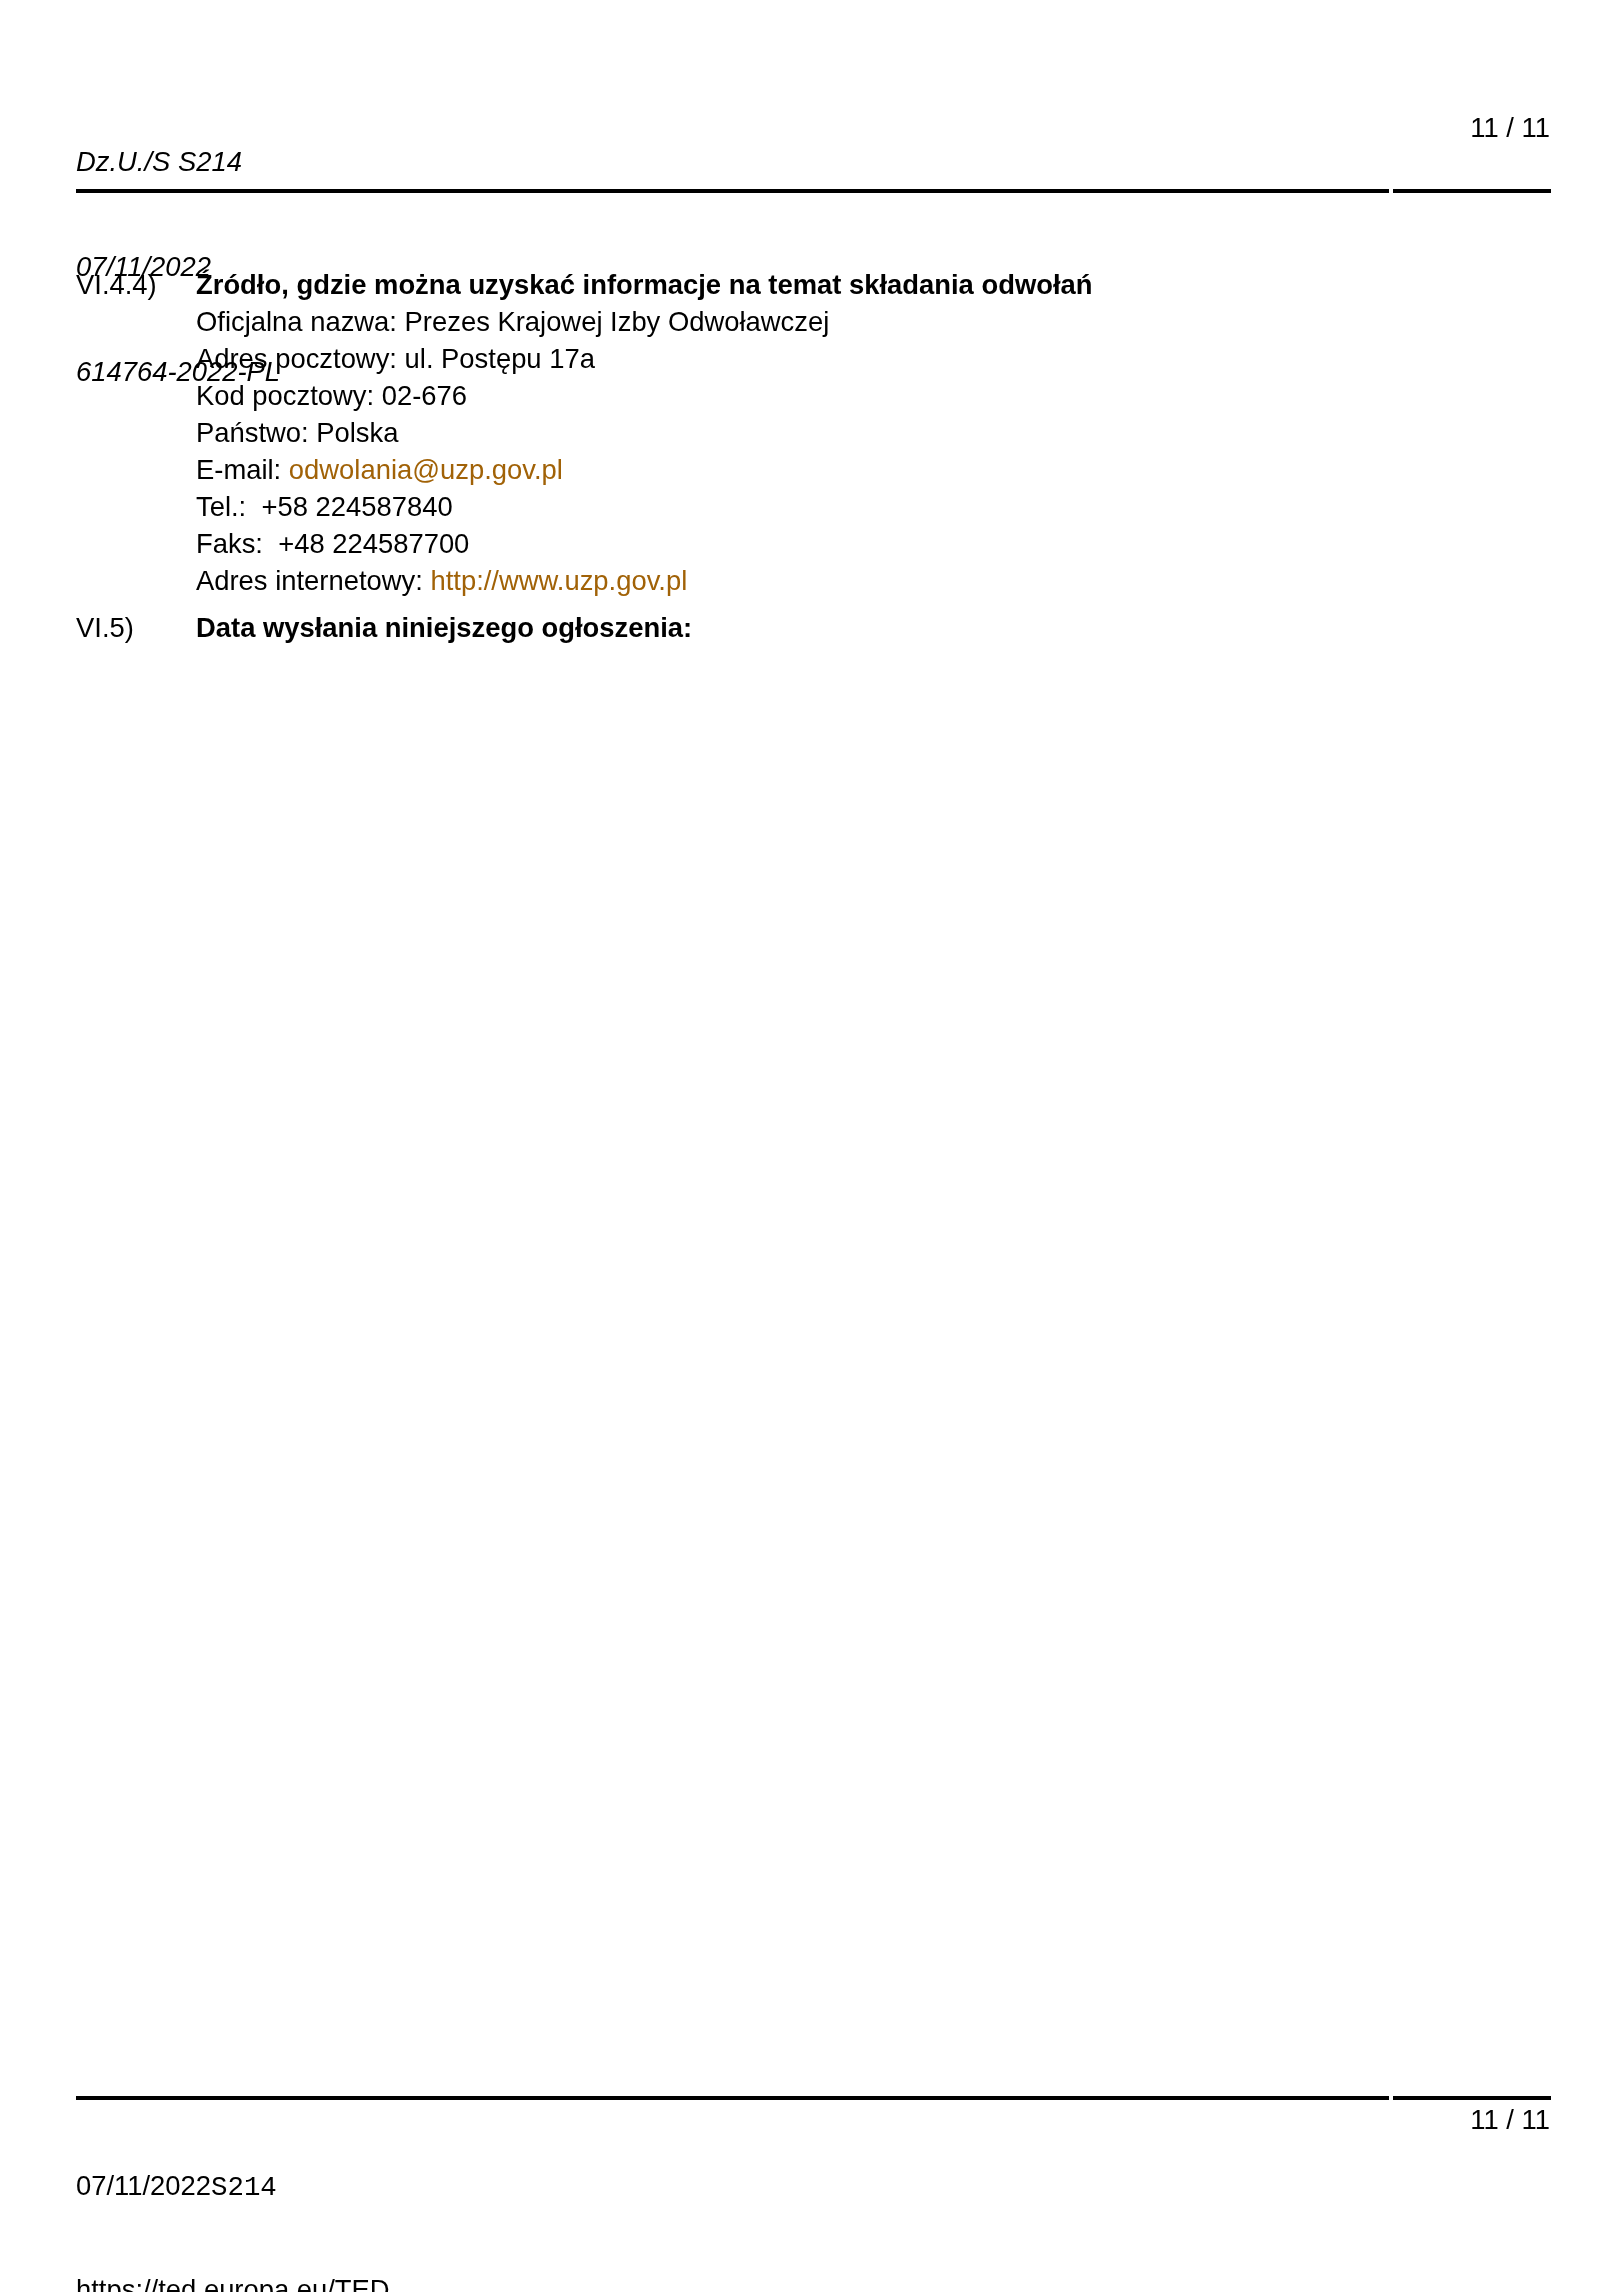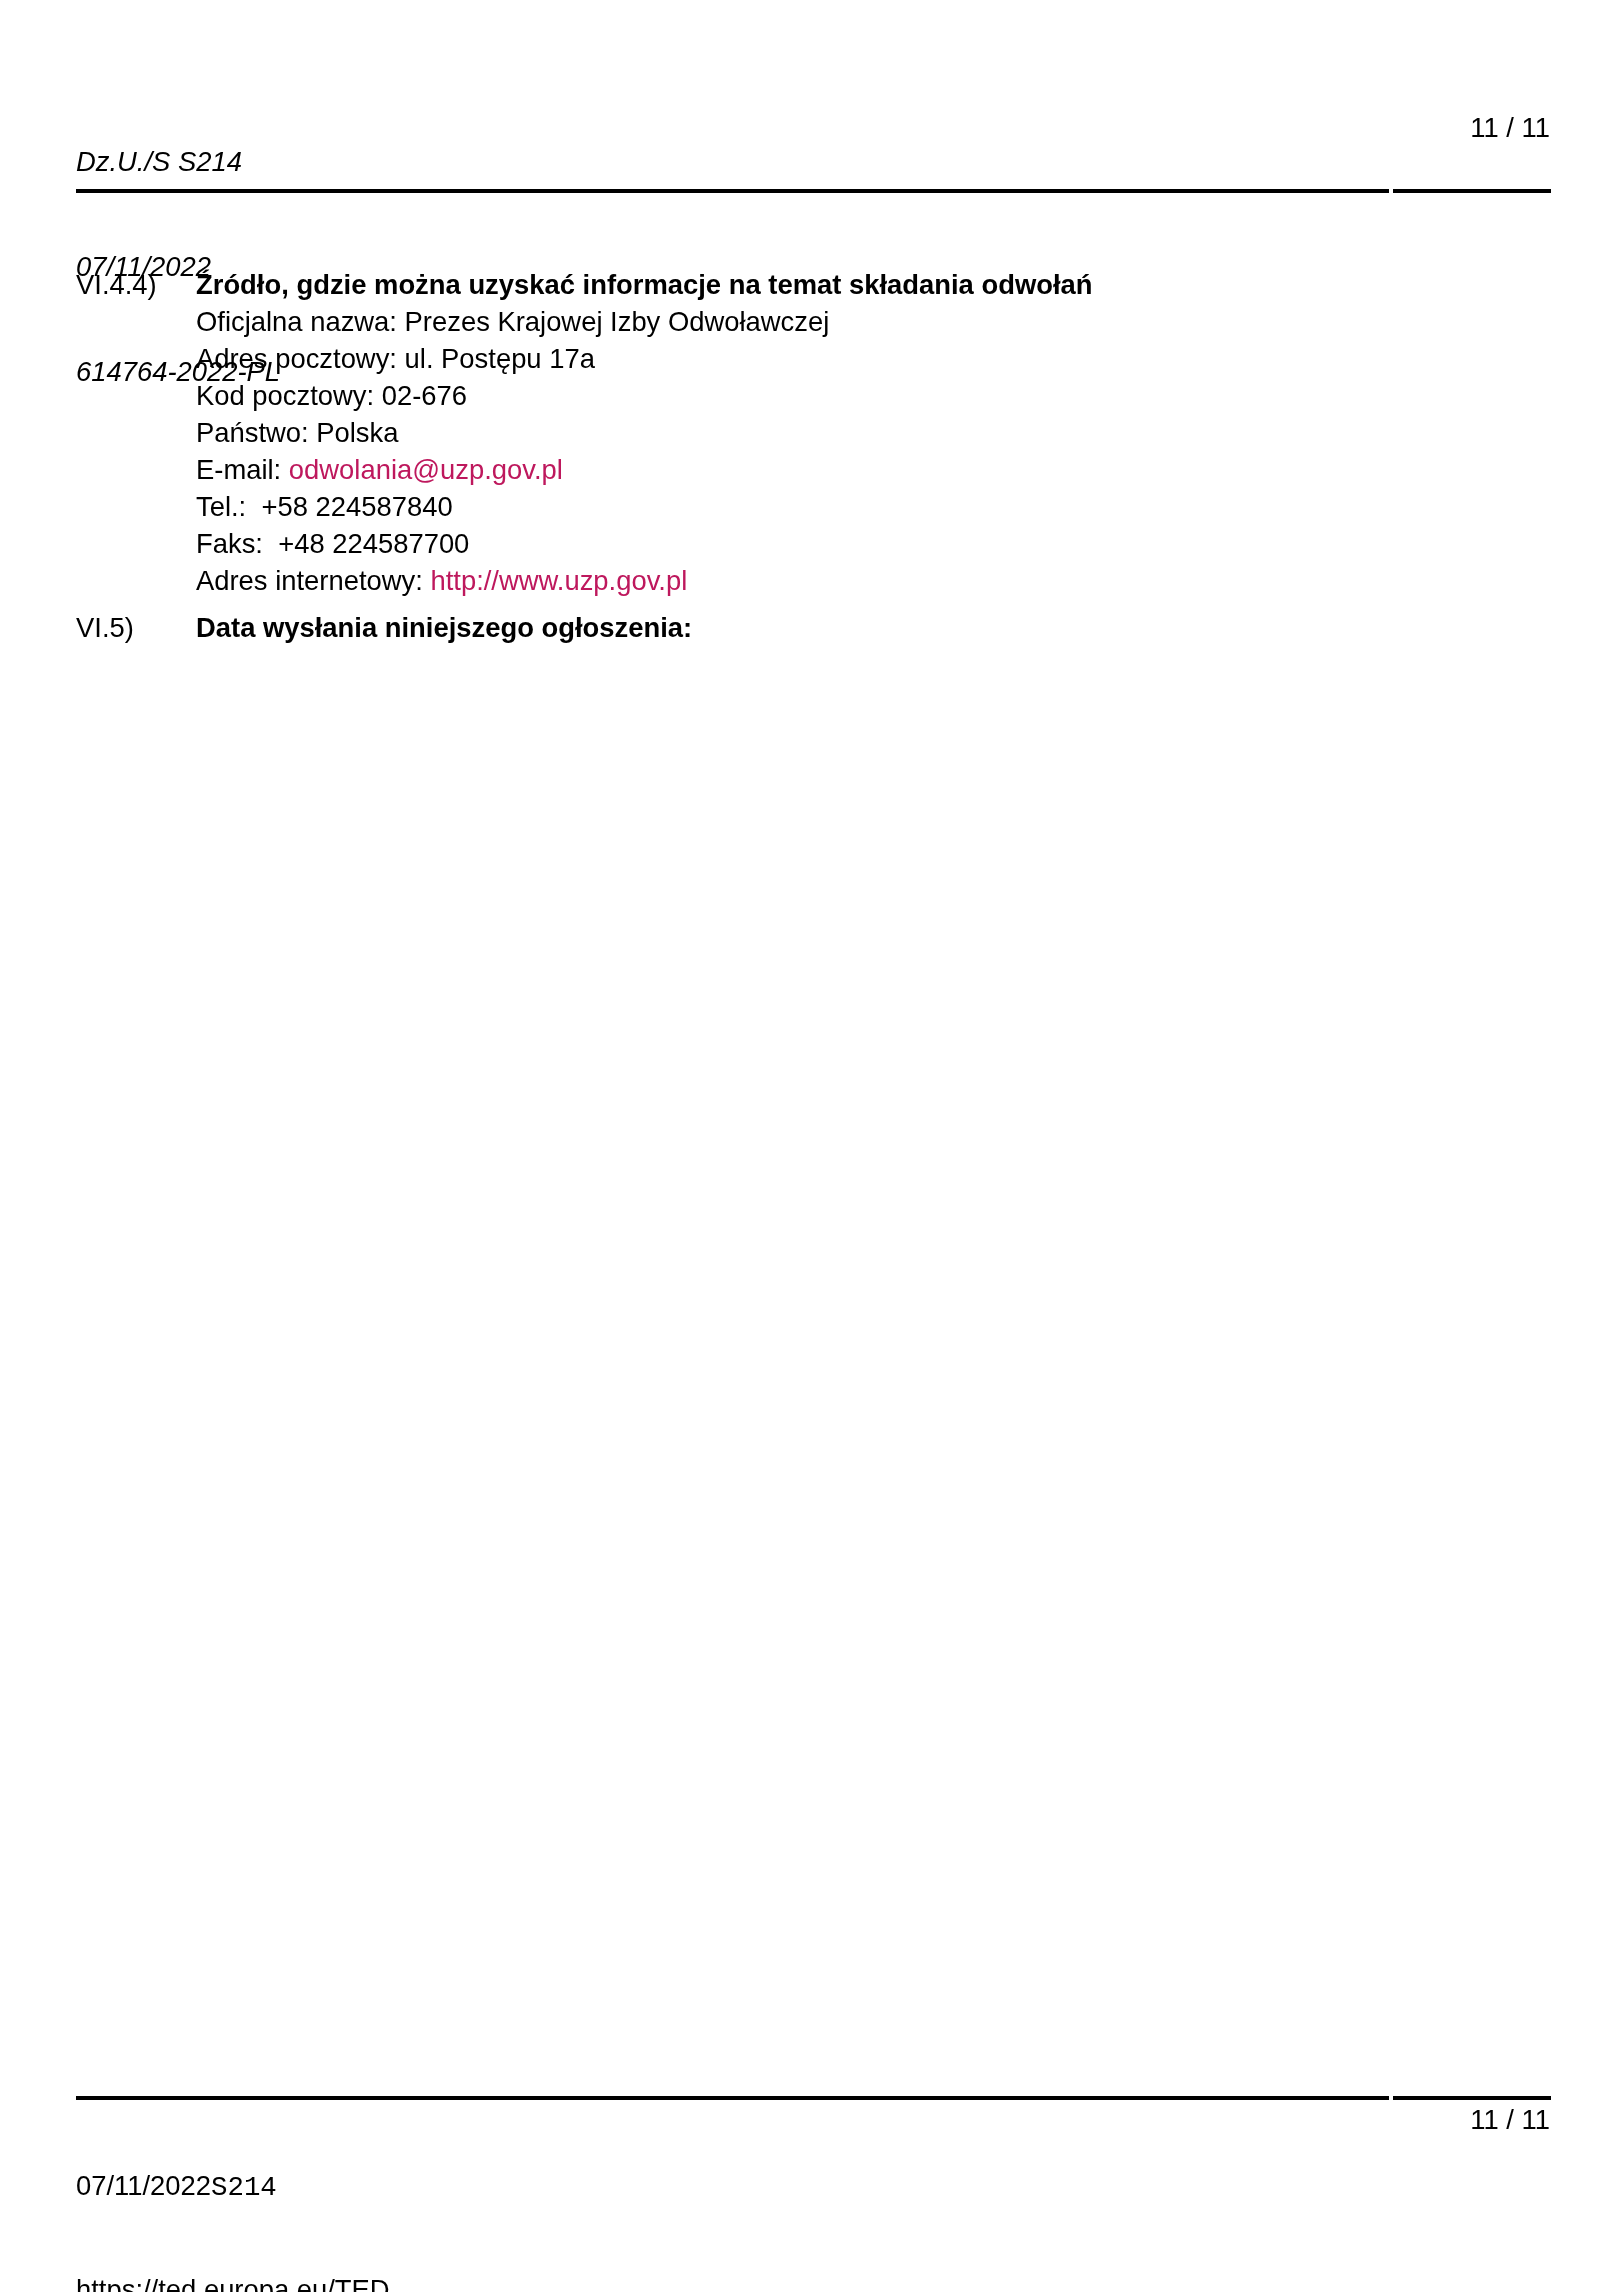--- a/index.html
+++ b/index.html
@@ -60,21 +60,21 @@
   .section-body {
     flex: 1 1 auto;
   }
   .section-title {
     font-weight: bold;
   }
   .line {
     white-space: pre-wrap;
   }
   a.doc-link {
-    color: #be185d;
+    color: #a16207;
     text-decoration: none;
     cursor: pointer;
   }
   .footer-block {
     position: absolute;
     left: 76px;
     top: 2101px;
     line-height: 34px;
     white-space: pre-wrap;
   }

